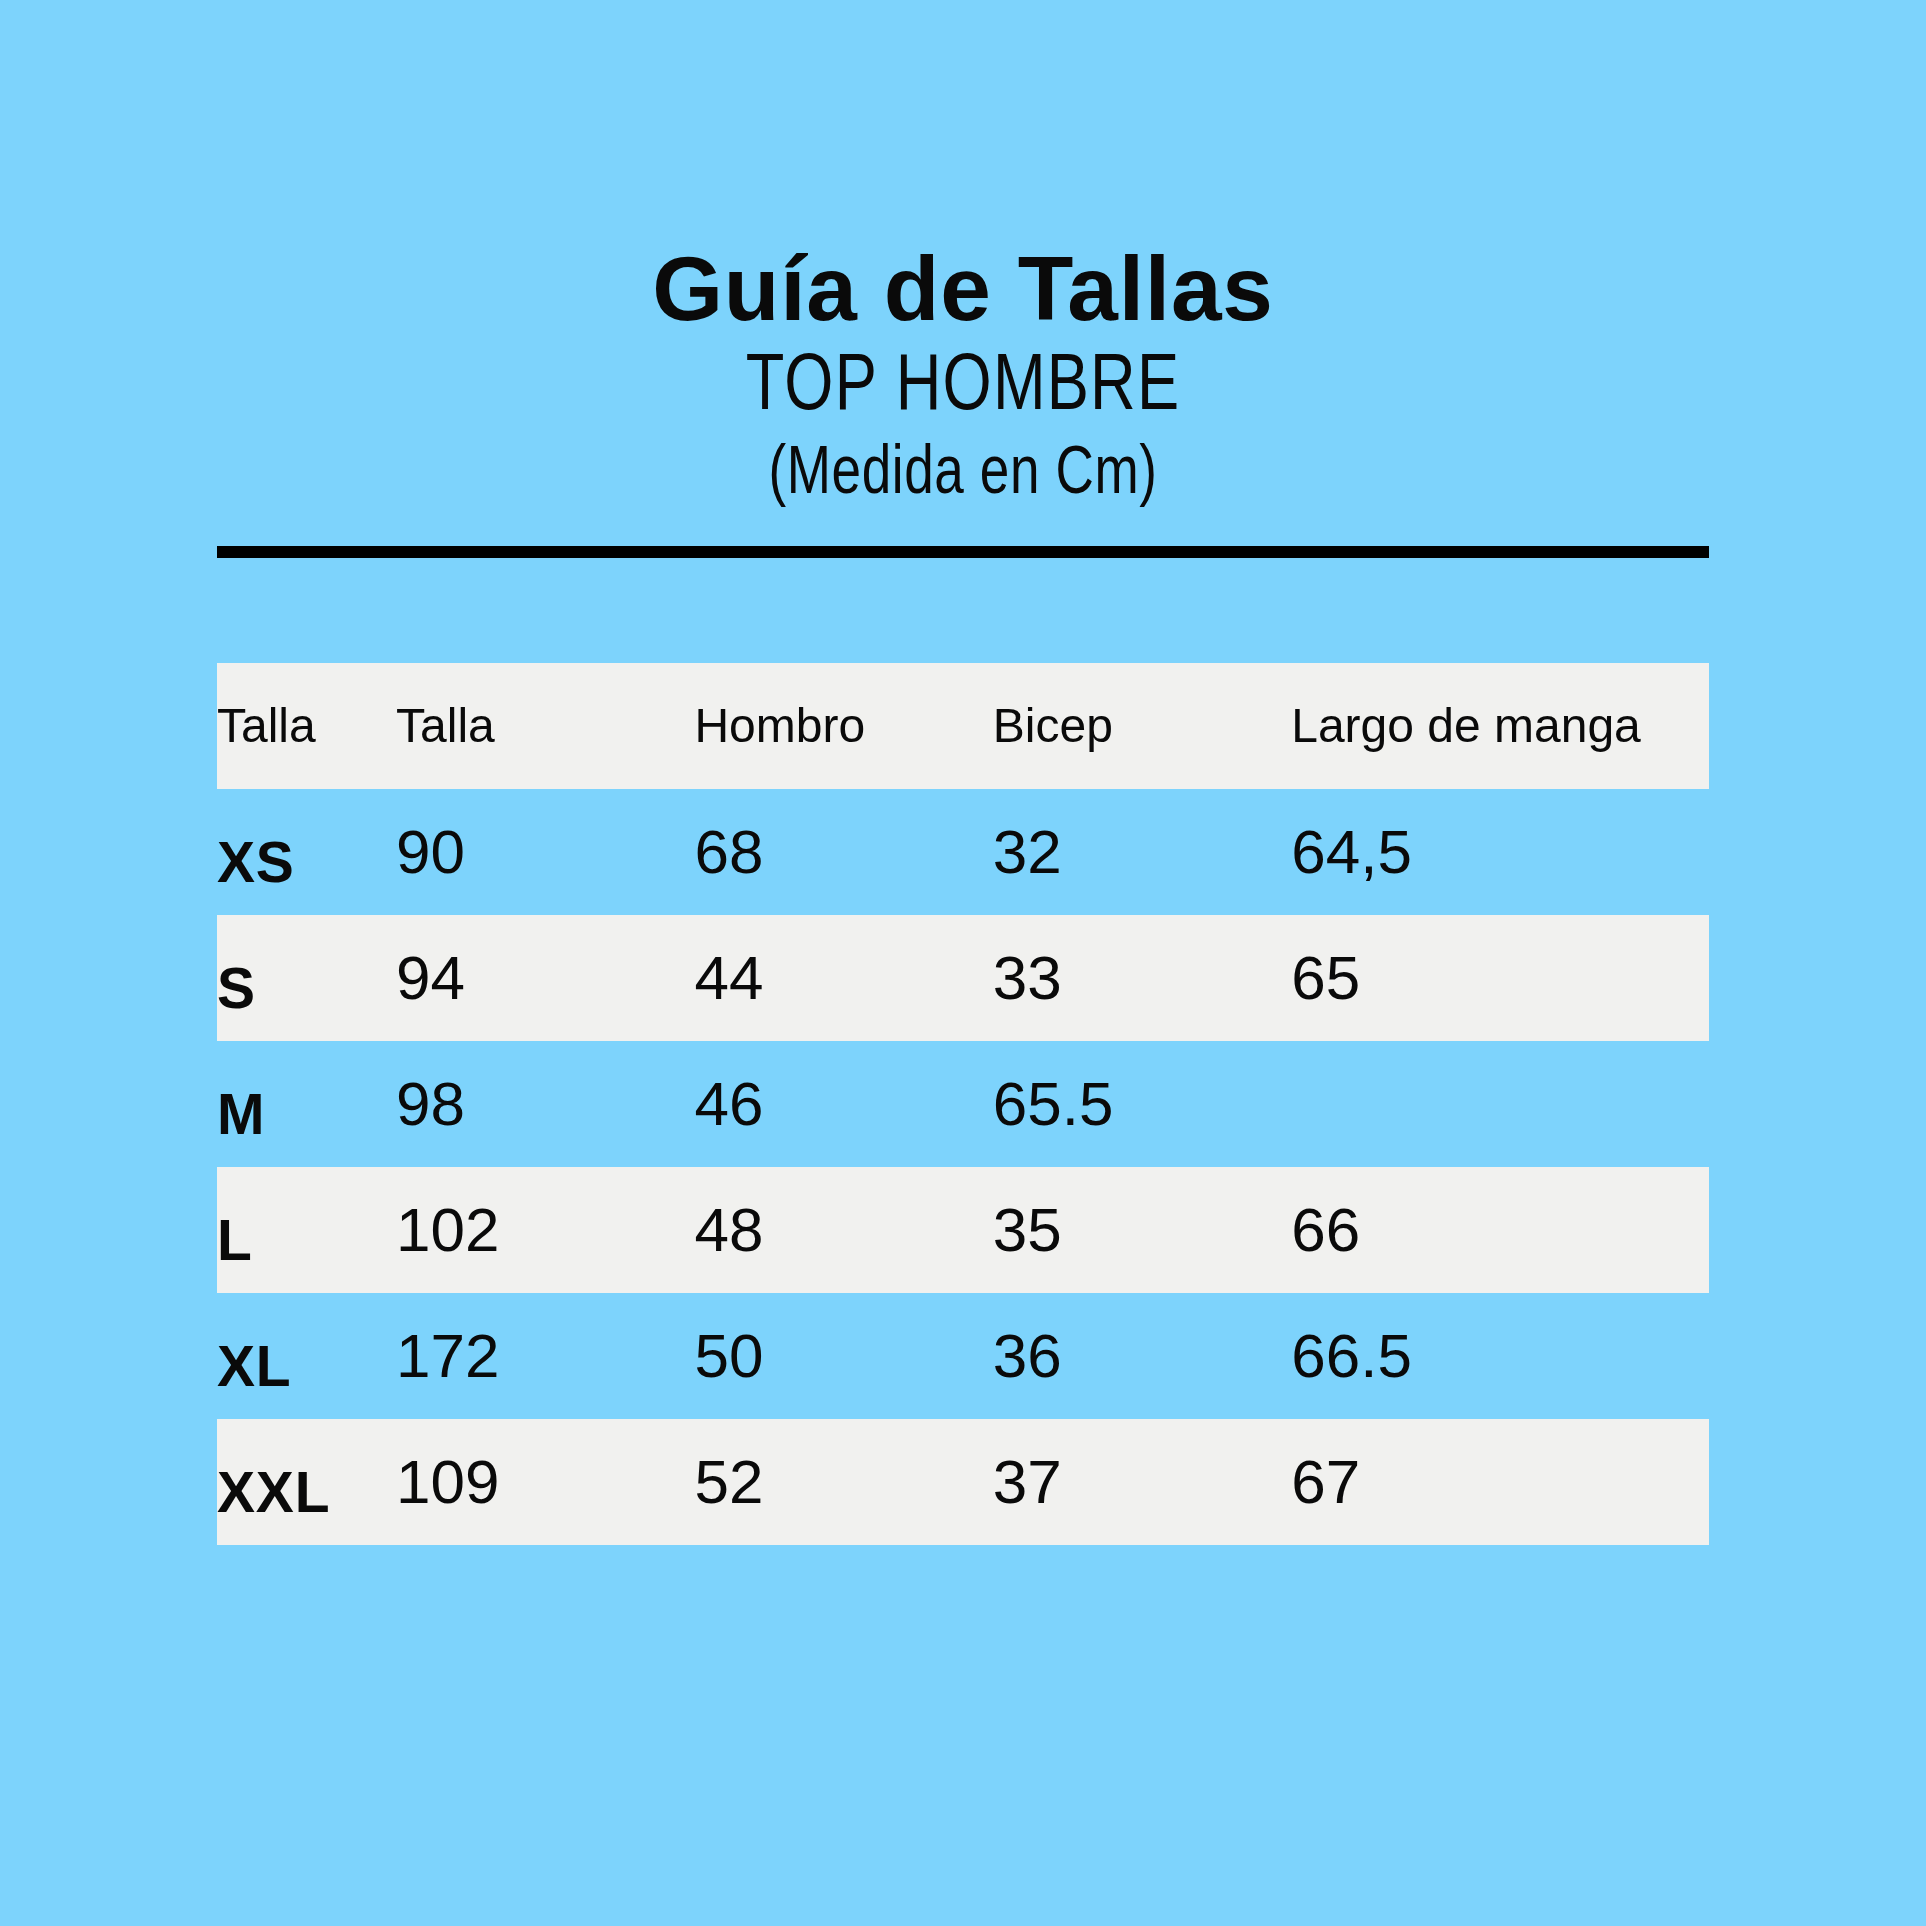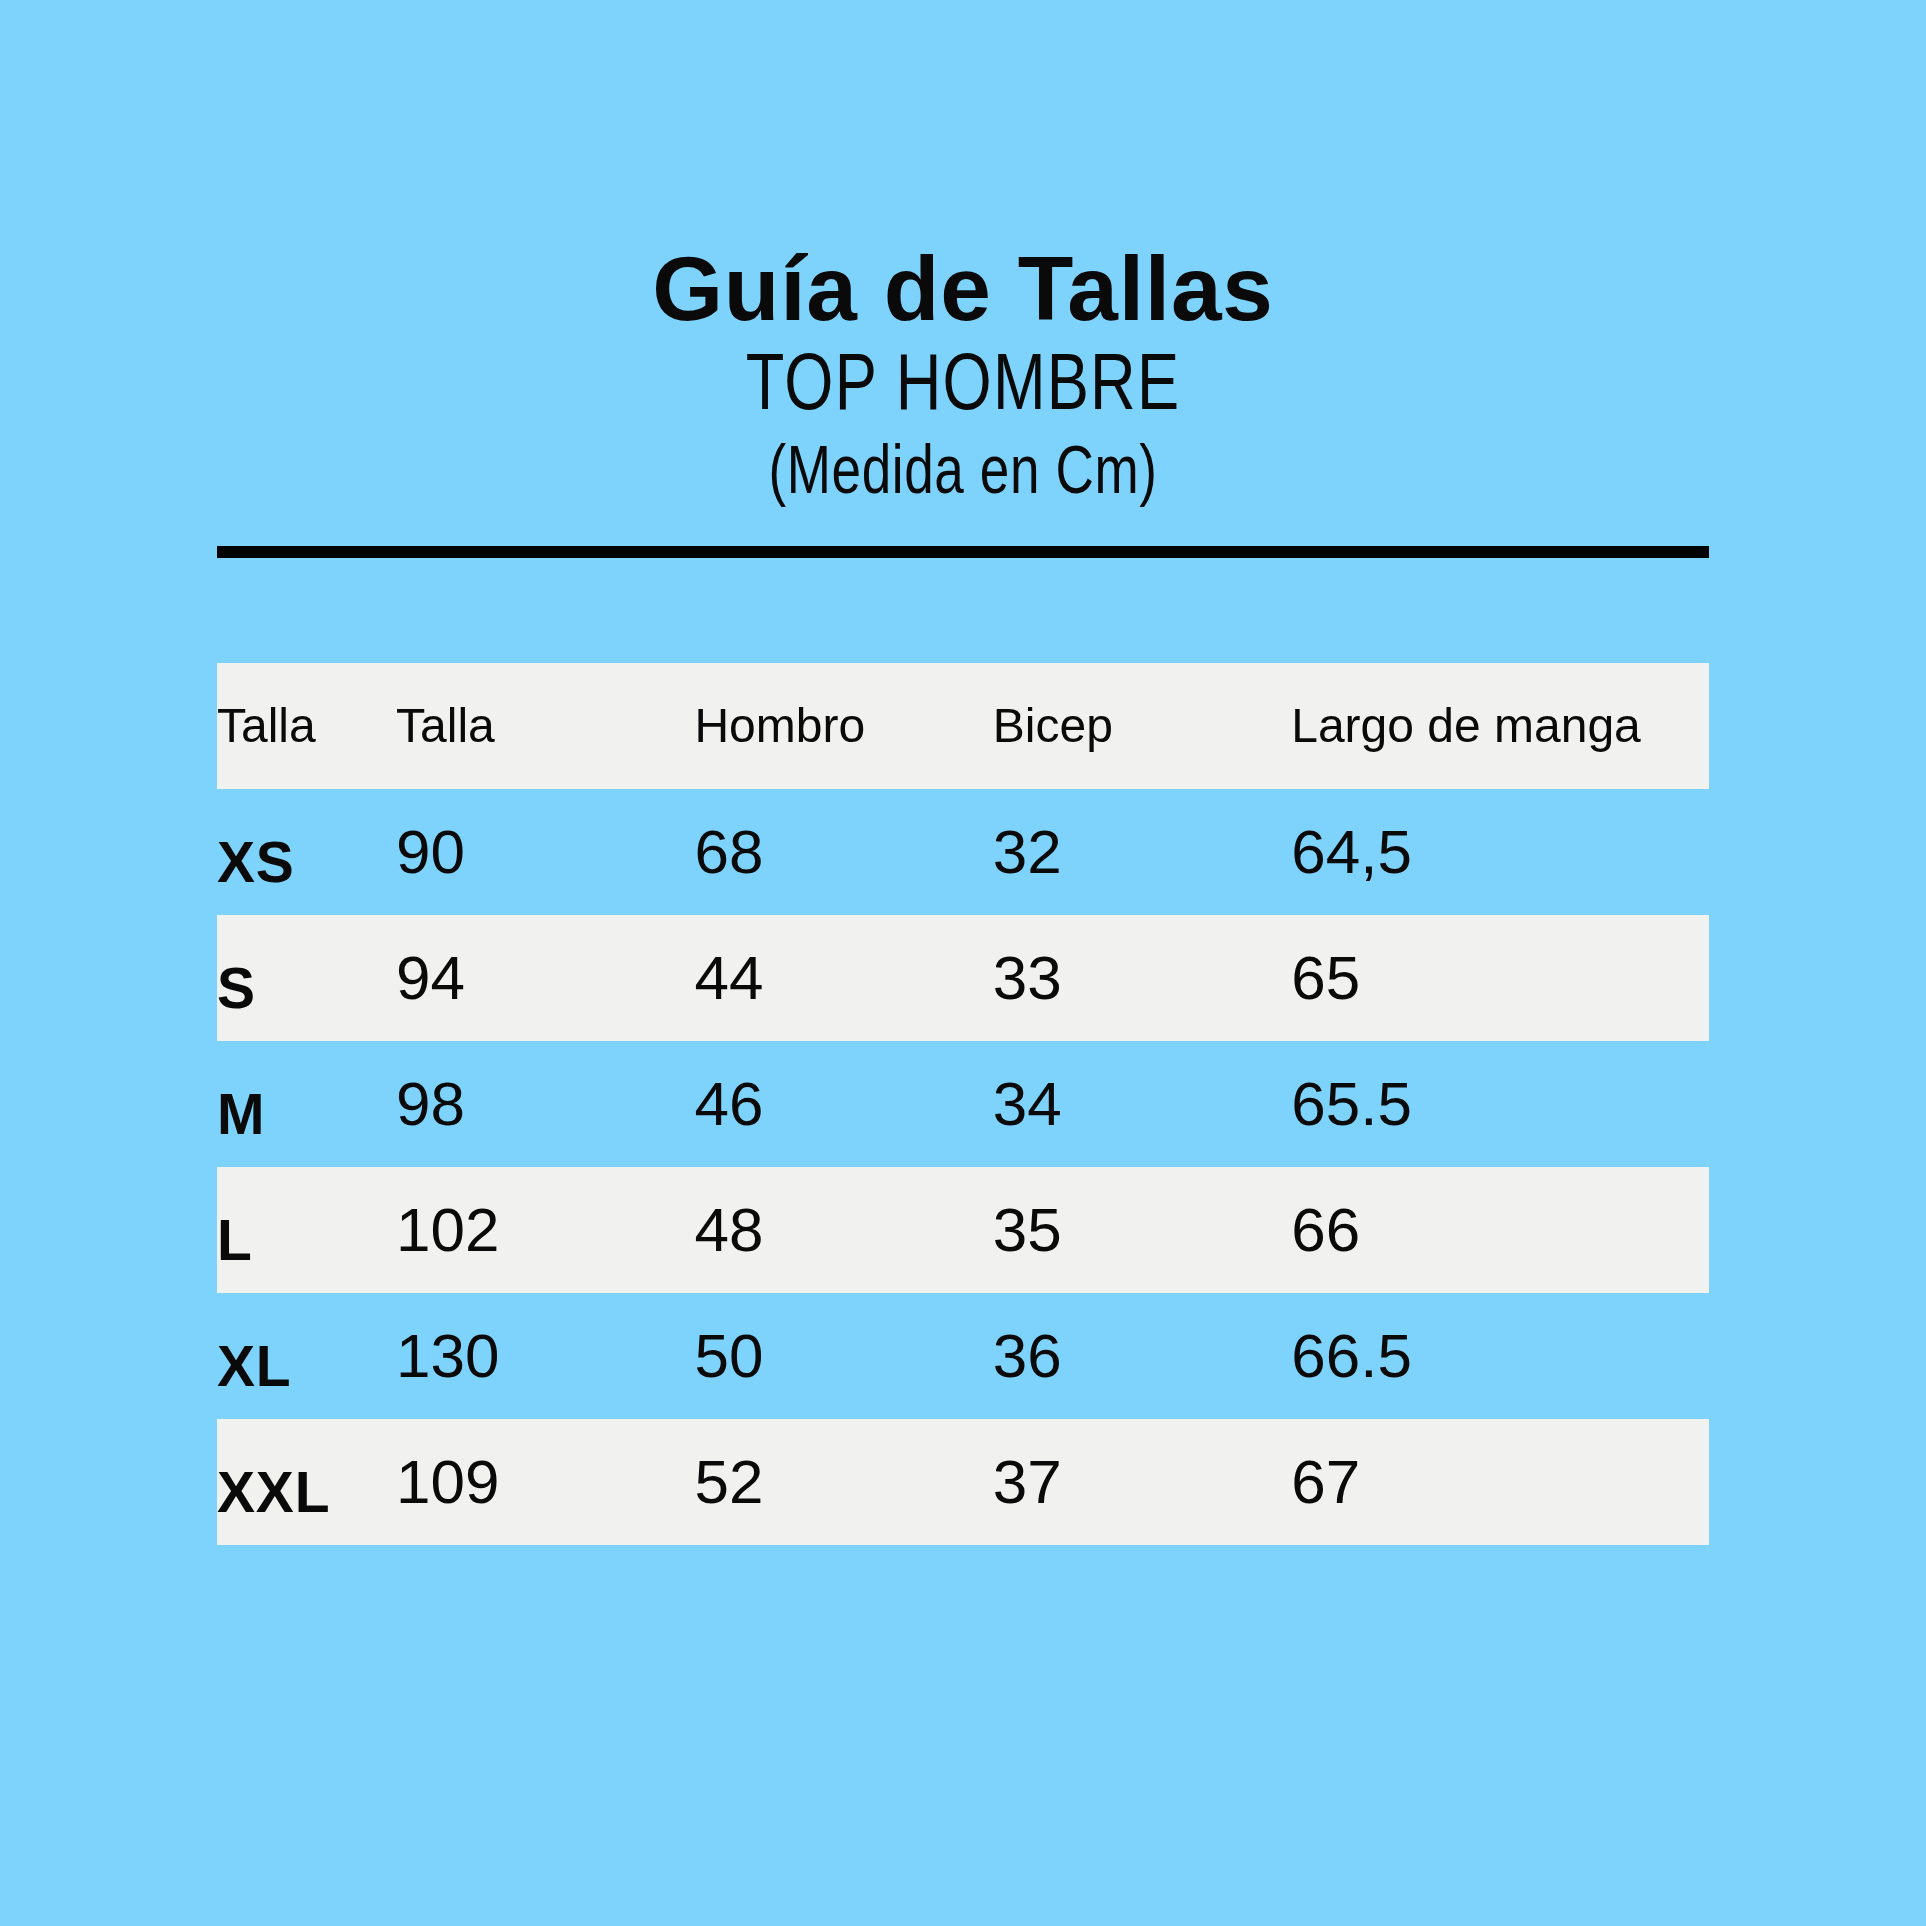--- a/index.html
+++ b/index.html
@@ -127,33 +127,32 @@
         <div class="cell size">S</div>
         <div class="cell">94</div>
         <div class="cell">44</div>
         <div class="cell">33</div>
         <div class="cell">65</div>
       </div>
       <div class="row">
         <div class="cell size">M</div>
         <div class="cell">98</div>
         <div class="cell">46</div>
-        <div class="cell">34</div>
         <div class="cell">65.5</div>
       </div>
       <div class="row alt">
         <div class="cell size">L</div>
         <div class="cell">102</div>
         <div class="cell">48</div>
         <div class="cell">35</div>
         <div class="cell">66</div>
       </div>
       <div class="row">
         <div class="cell size">XL</div>
-        <div class="cell">130</div>
+        <div class="cell">172</div>
         <div class="cell">50</div>
         <div class="cell">36</div>
         <div class="cell">66.5</div>
       </div>
       <div class="row alt">
         <div class="cell size">XXL</div>
         <div class="cell">109</div>
         <div class="cell">52</div>
         <div class="cell">37</div>
         <div class="cell">67</div>

